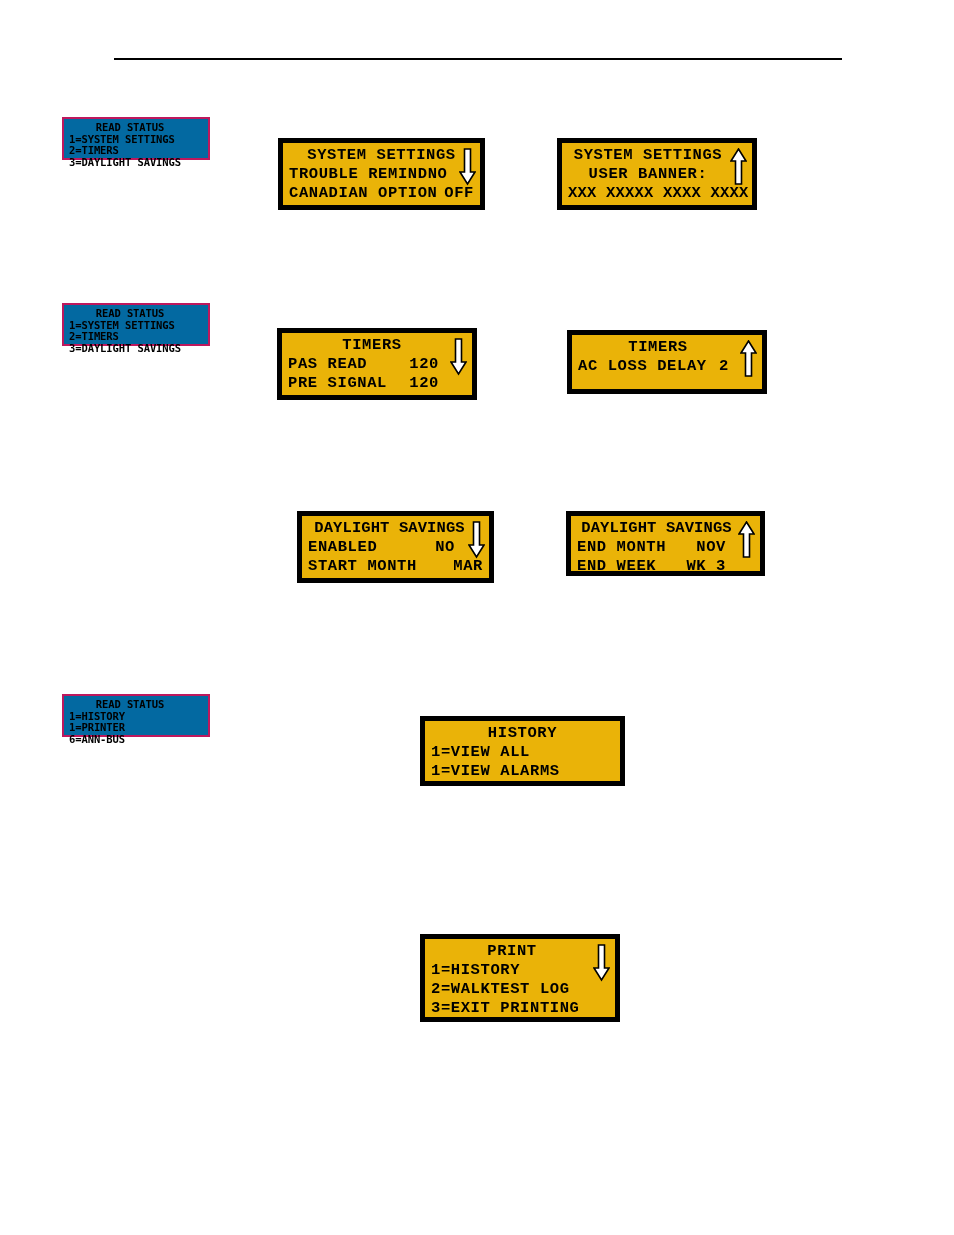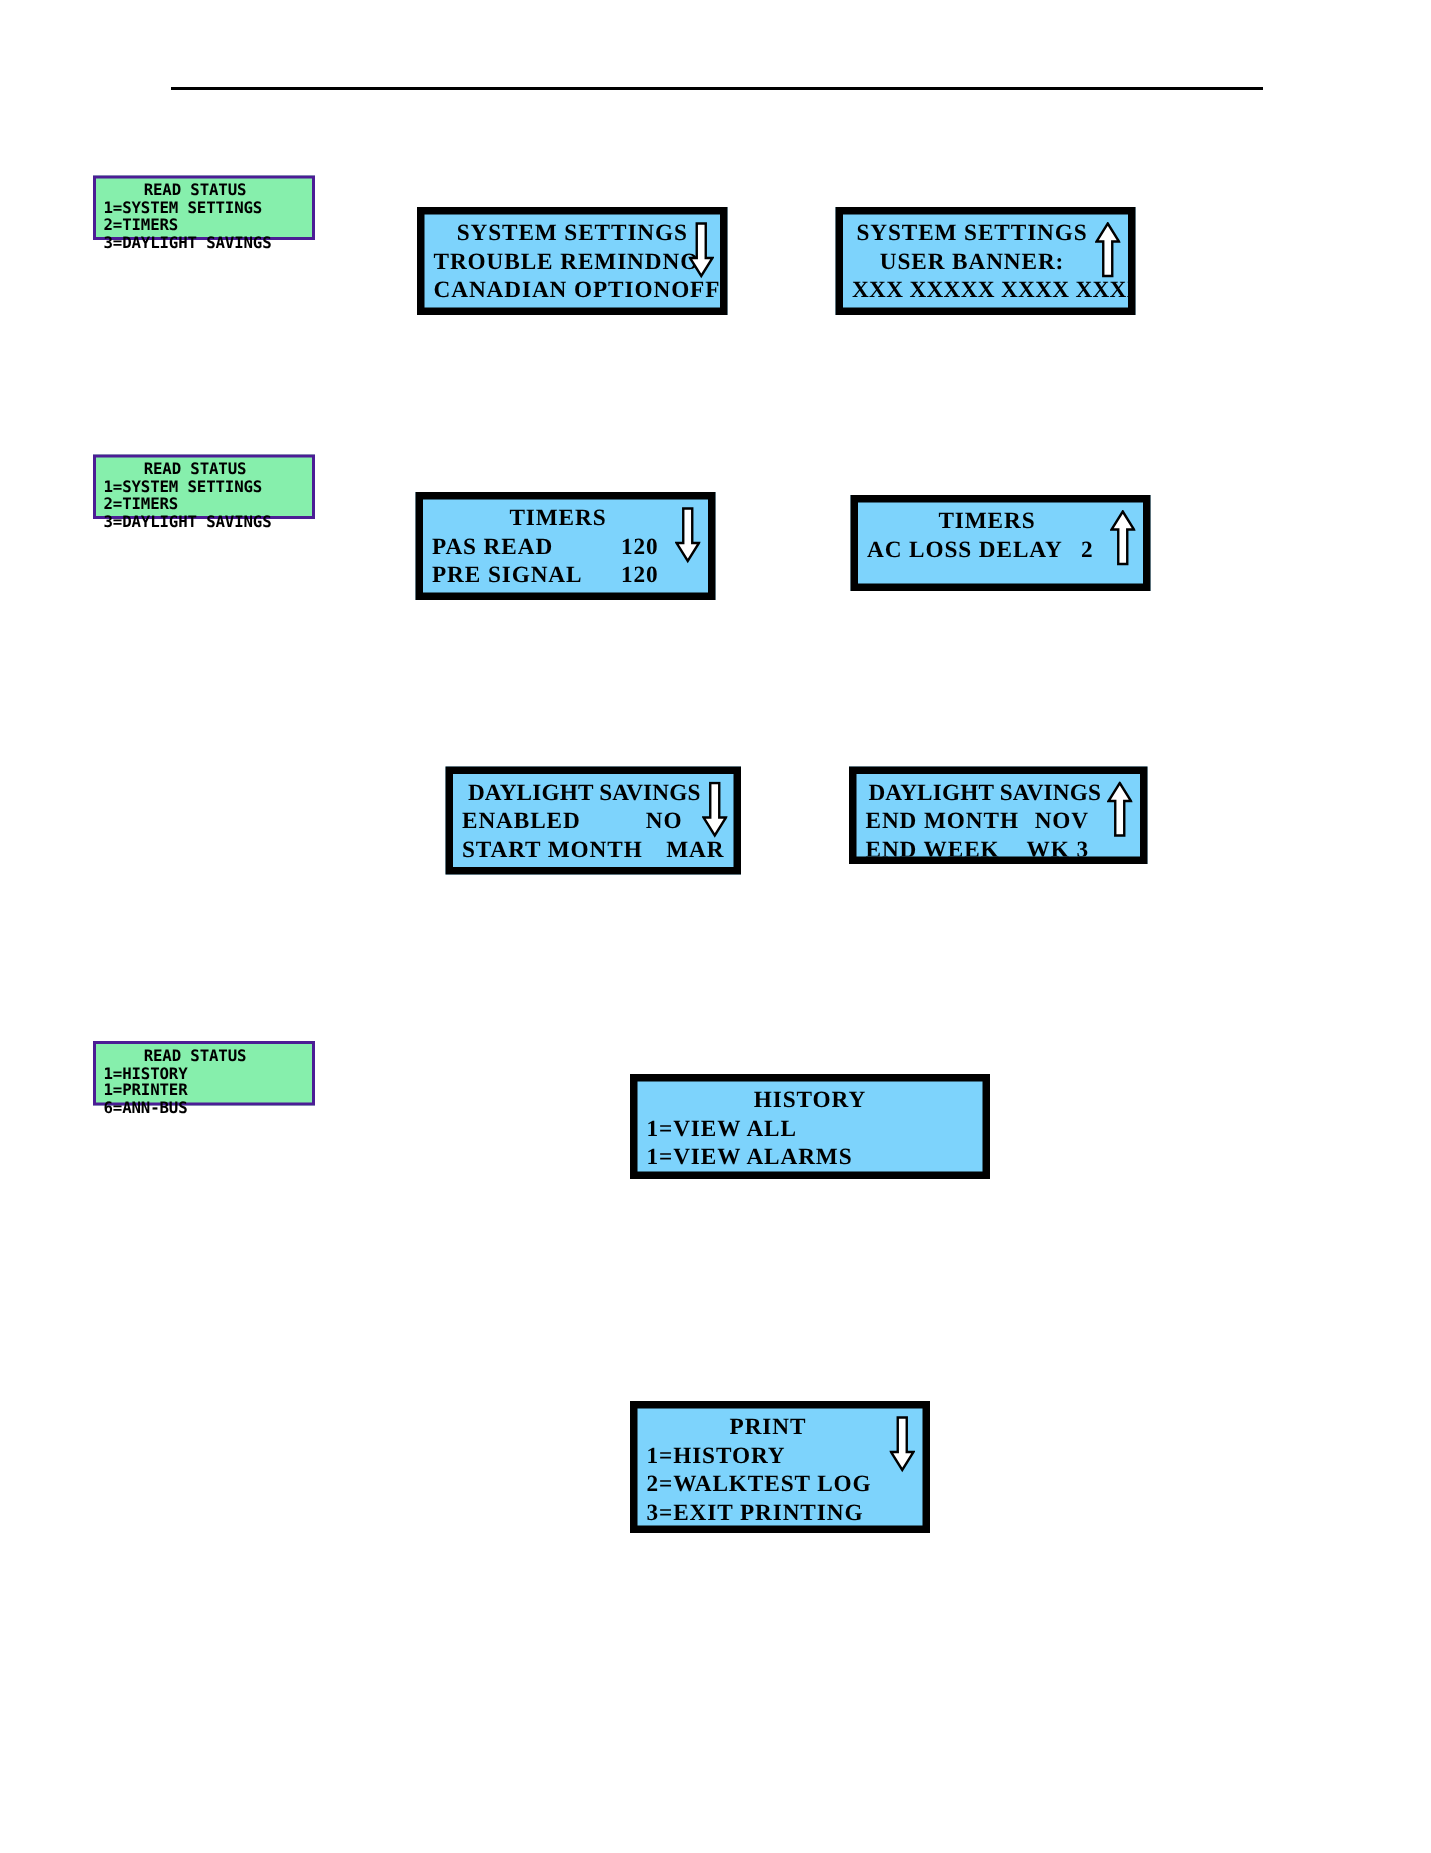--- a/index.html
+++ b/index.html
@@ -26,22 +26,22 @@
     left: 114px;
     top: 58px;
     width: 728px;
     height: 0;
     border-top: 2px solid #000;
   }
 
   
   .menu-box {
     position: absolute;
-    border: 2px solid #4c1d95;
-    background: #86efac;
+    border: 2px solid #be185d;
+    background: #0369a1;
     box-sizing: border-box;
     padding: 3px 5px 4px 5px;
     font-size: 10.5px;
     line-height: 11.6px;
     letter-spacing: -0.1px;
     color: #000;
     font-weight: 700;
     font-family: "DejaVu Sans Mono", monospace;
   }
   .menu-box .mrow {
@@ -49,24 +49,24 @@
   }
   .menu-box .mrow.center {
     text-align: center;
     padding-right: 12px;
   }
 
   
   .lcd {
     position: absolute;
     border: 5px solid #000;
-    background: #7dd3fc;
+    background: #eab308;
     box-sizing: border-box;
     color: #000;
-    font-family: Liberation Serif, serif;
+    font-family: Liberation Mono, monospace;
     font-weight: 700;
     font-size: 15.5px;
     line-height: 19px;
     letter-spacing: 0.6px;
     padding: 3px 6px 4px 6px;
     overflow: hidden;
   }
   .lcd .row {
     white-space: pre;
     display: block;
@@ -237,21 +237,21 @@
     </div>
   </div>
 
   <div class="menu-box" style="left:62px; top:694px; width:148px; height:43px;">
     <div class="mrow center">READ STATUS</div>
     <div class="mrow">1=HISTORY</div>
     <div class="mrow">1=PRINTER</div>
     <div class="mrow">6=ANN-BUS</div>
   </div>
 
-  <div class="lcd" style="left:420px; top:716px; width:240px; height:70px;">
+  <div class="lcd" style="left:420px; top:716px; width:205px; height:70px;">
     <div class="row center">HISTORY</div>
     <div class="row">1=VIEW ALL</div>
     <div class="row">1=VIEW ALARMS</div>
     <div class="row">3=VIEW OTHER EVENTS</div>
   </div>
 
   <div class="lcd" style="left:420px; top:934px; width:200px; height:88px;">
     <div class="title-wrap">
       <div class="row center" style="padding-right:16px;">PRINT</div>
       <span class="arrow" style="right:-1px; top:2px;">

